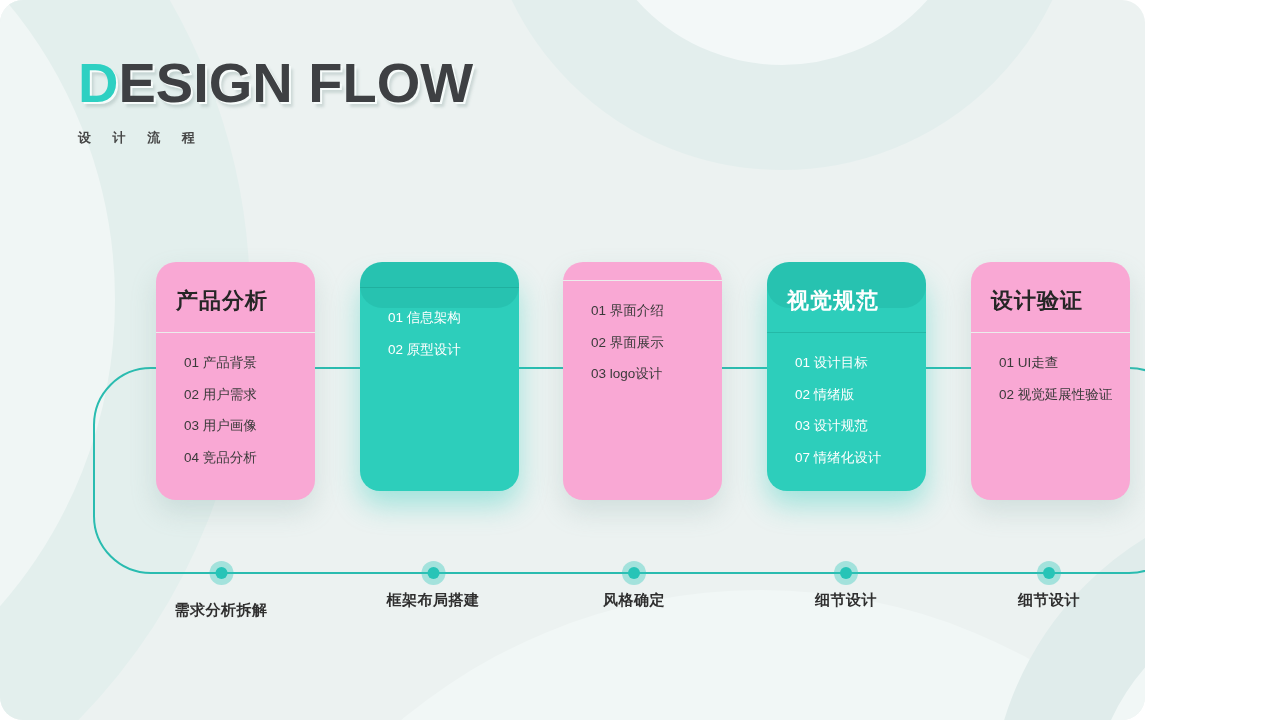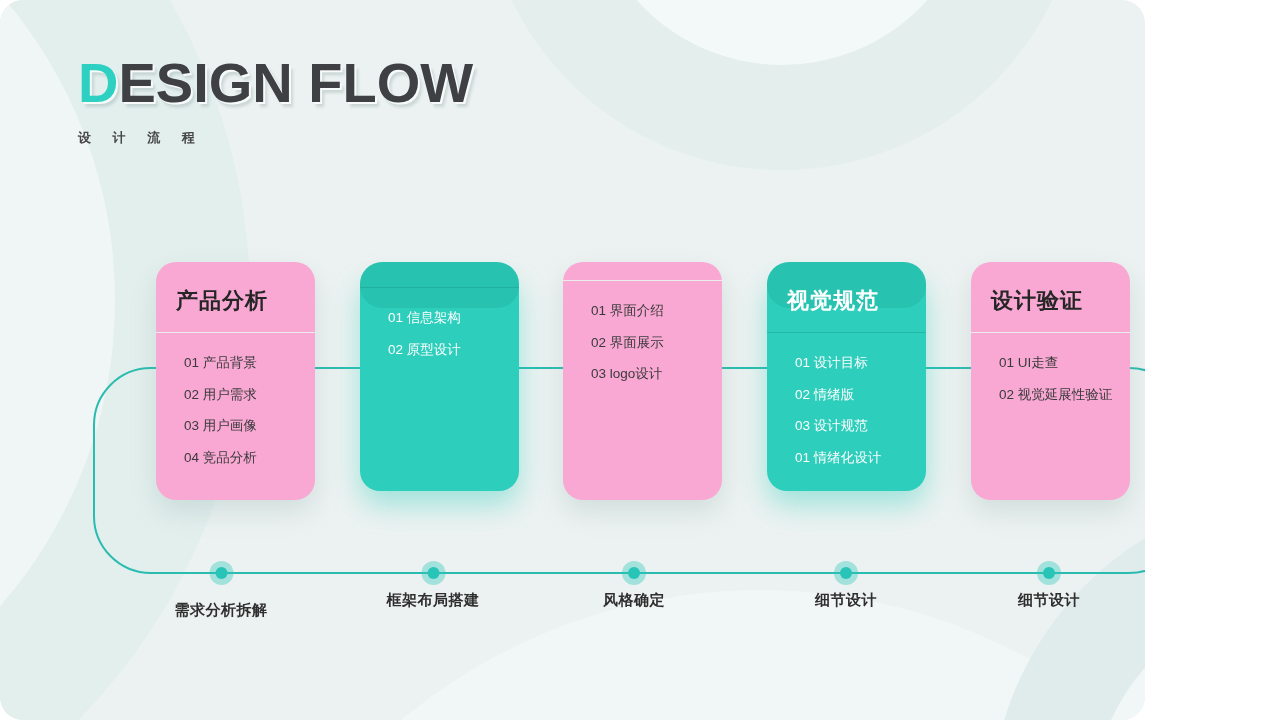--- a/index.html
+++ b/index.html
@@ -109,21 +109,21 @@
         </ul>
   </section>
 
   <section class="card teal">
     <h2 class="card-title">视觉规范</h2>
     <div class="card-divider"></div>
     <ul class="card-items">
           <li>01 设计目标</li>
           <li>02 情绪版</li>
           <li>03 设计规范</li>
-          <li>01 情绪化设计</li>
+          <li>07 情绪化设计</li>
         </ul>
   </section>
 
   <section class="card">
     <h2 class="card-title">设计验证</h2>
     <div class="card-divider"></div>
     <ul class="card-items">
           <li>01 UI走查</li>
           <li>02 视觉延展性验证</li>
         </ul>

